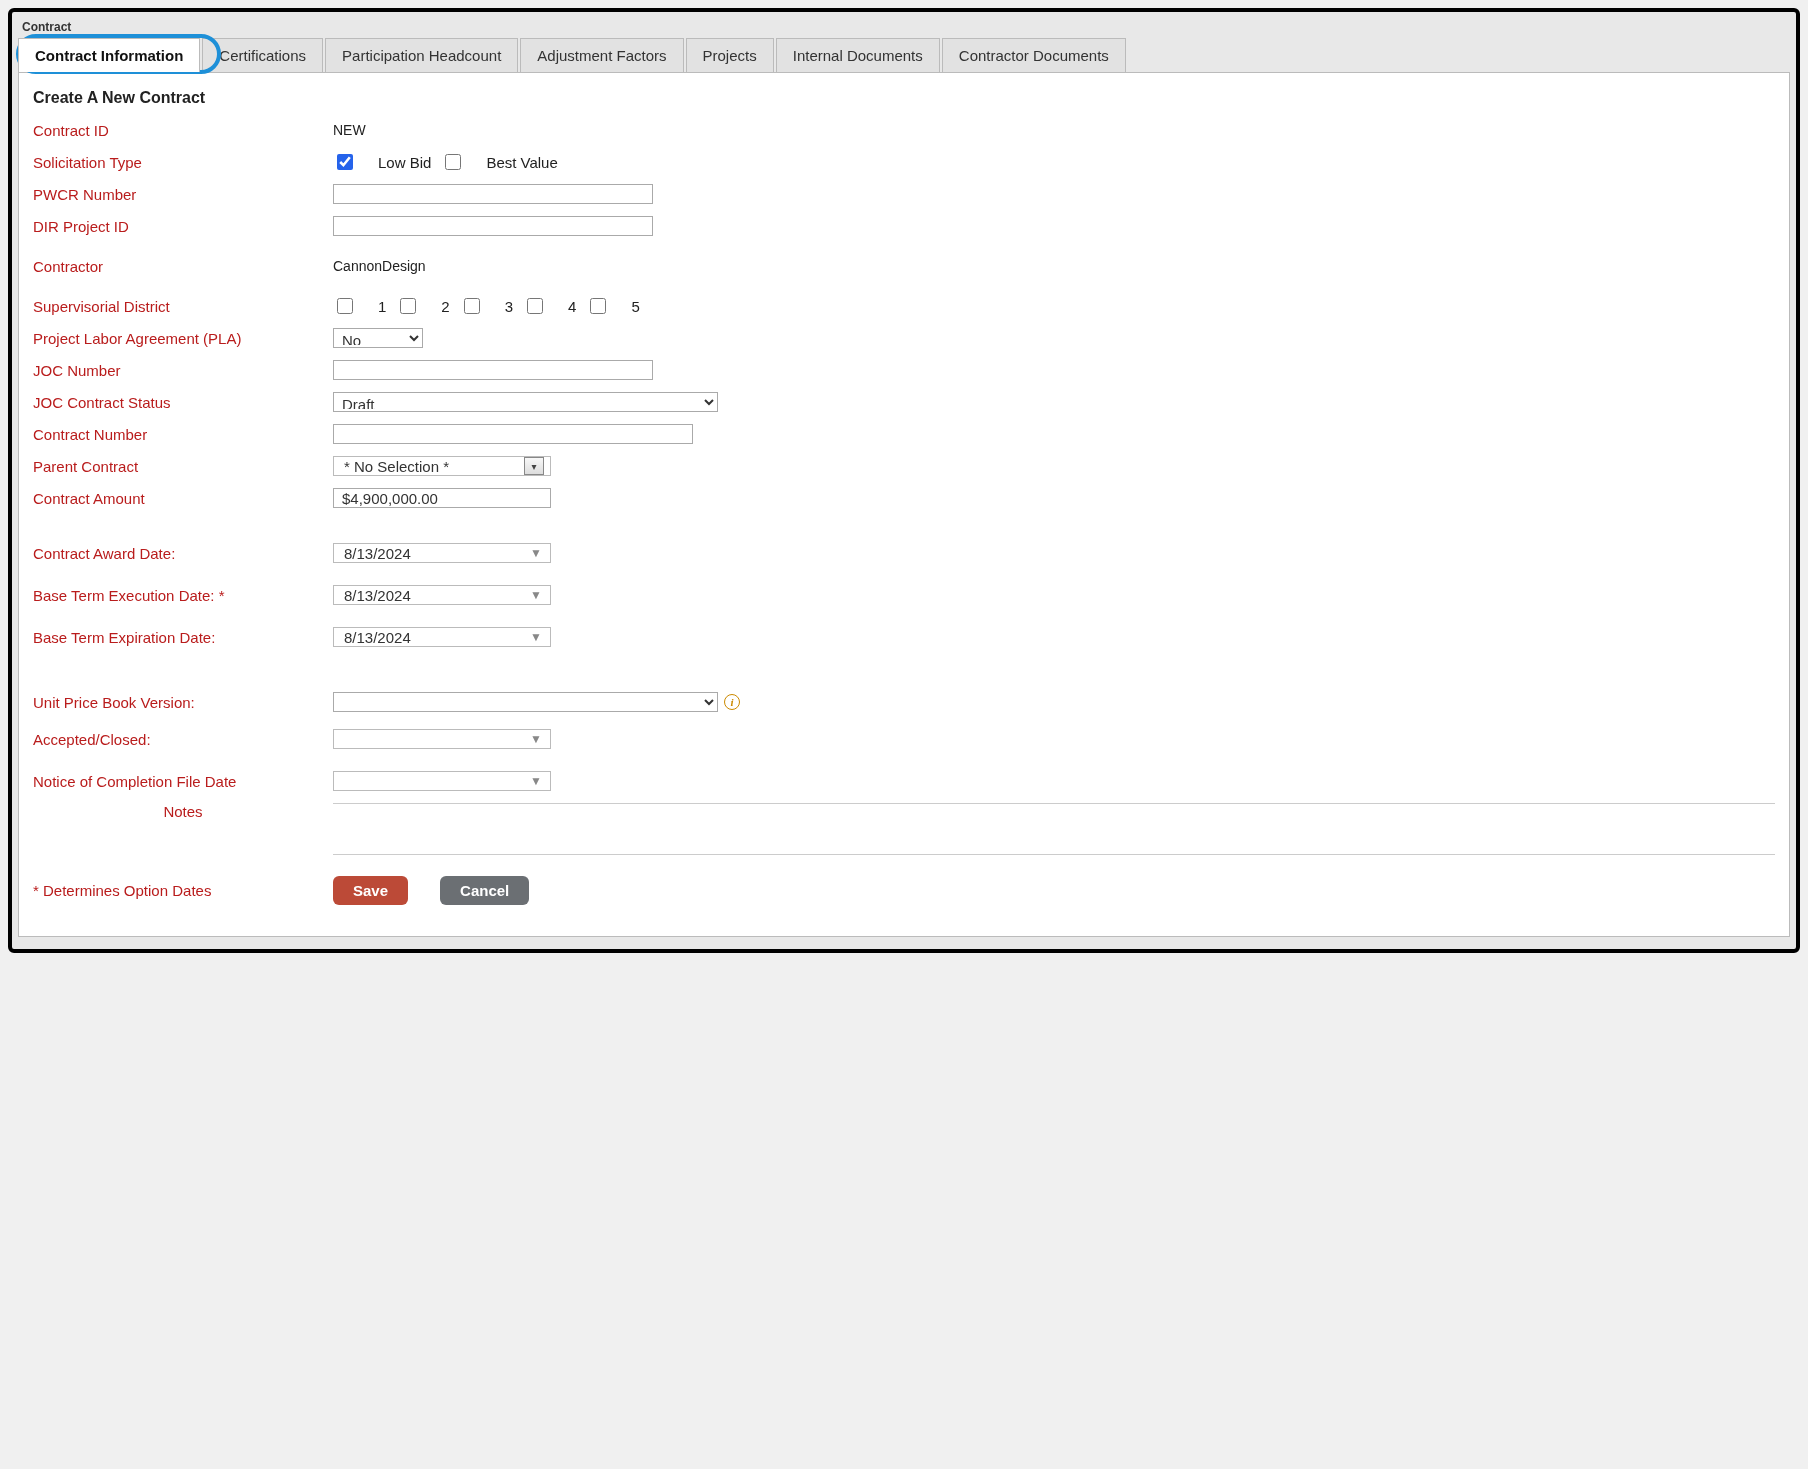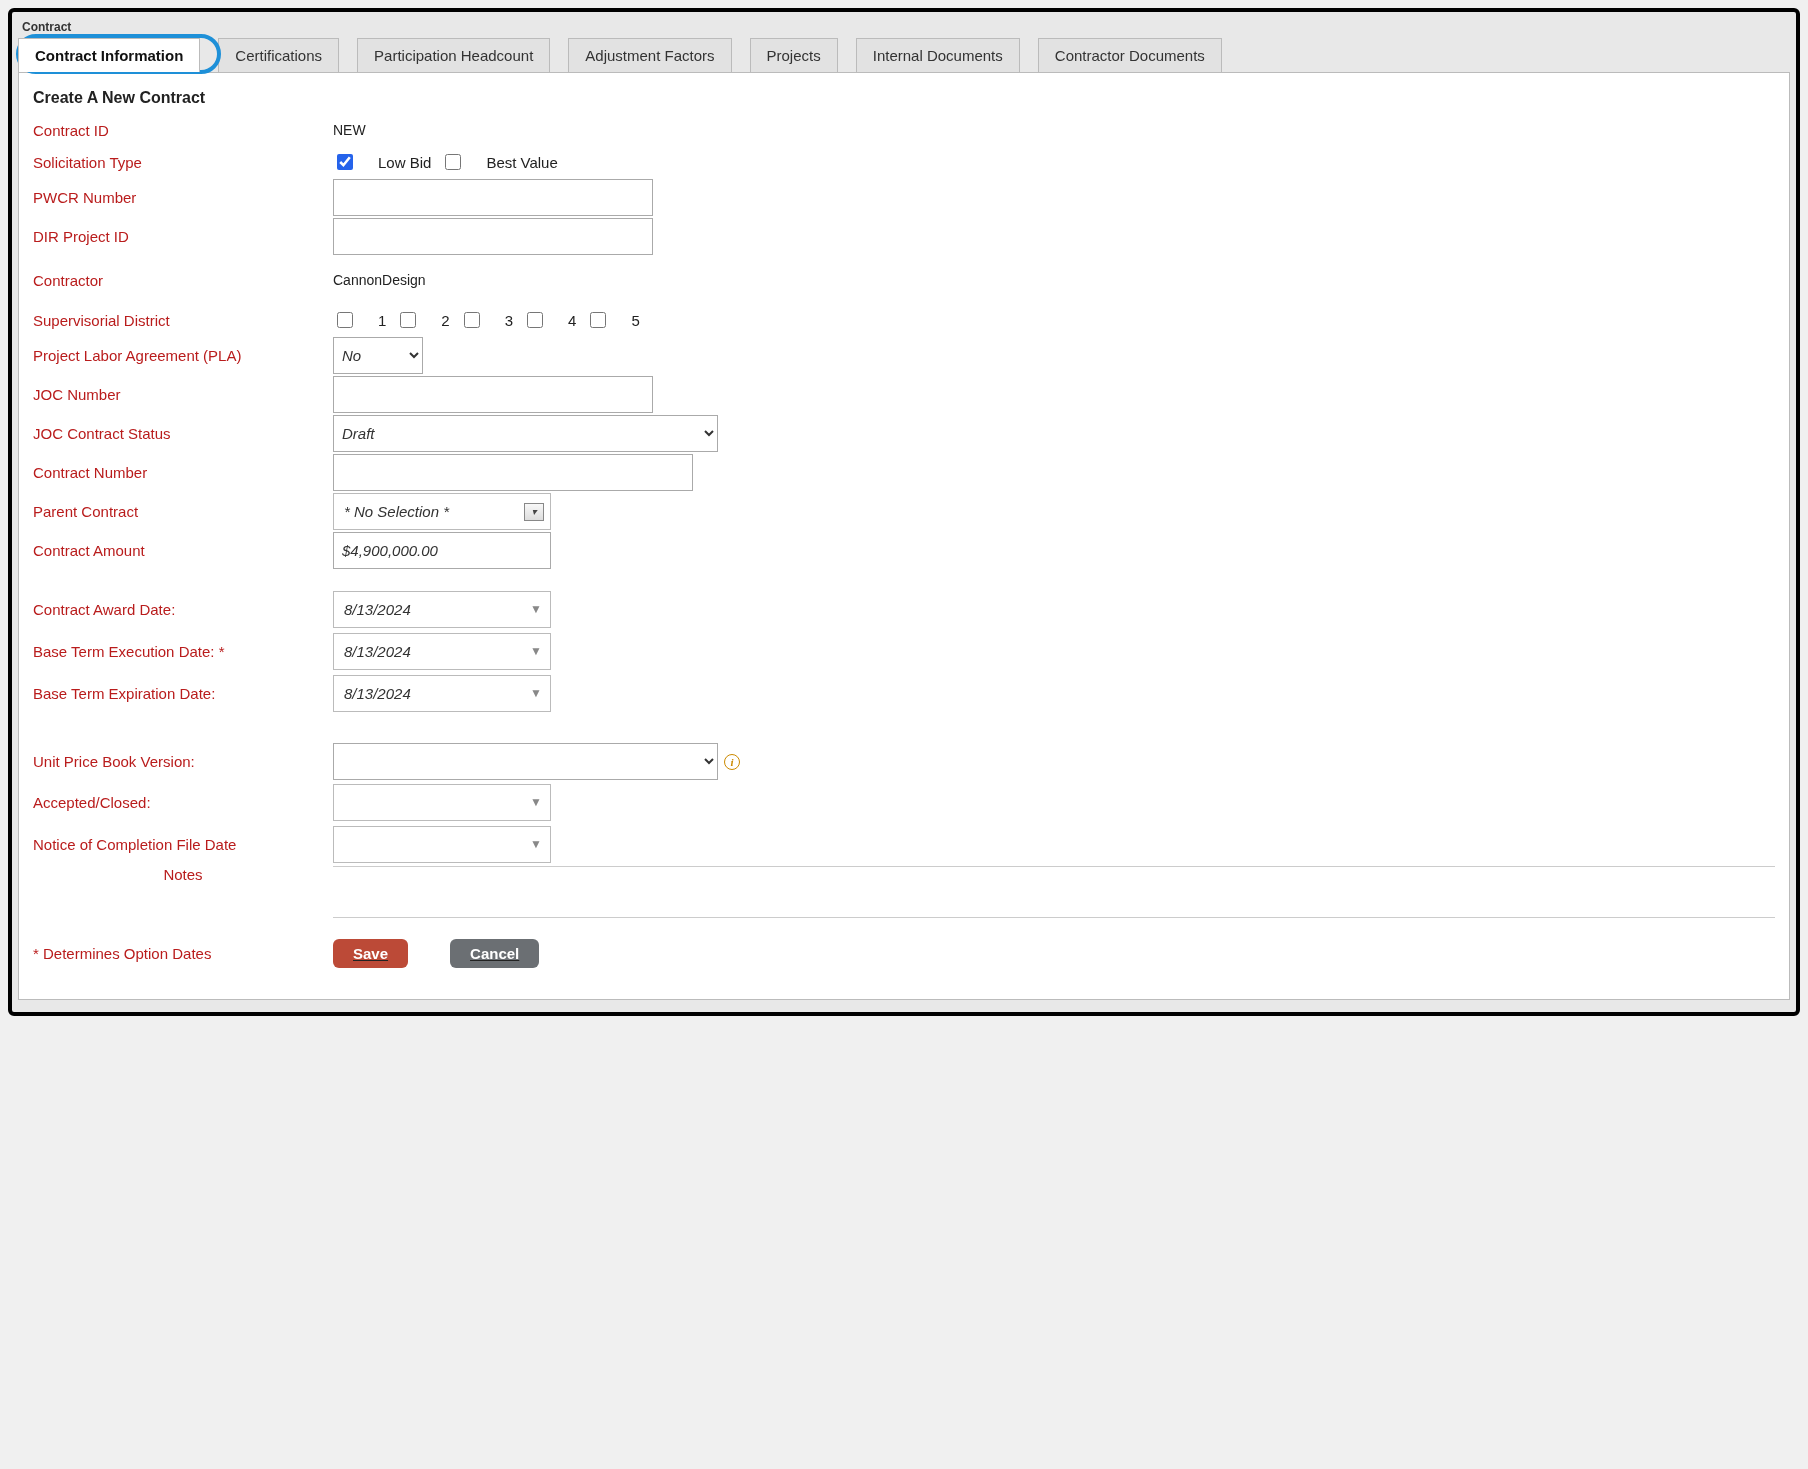--- a/index.html
+++ b/index.html
@@ -20,21 +20,20 @@
   .panel-title {
     font-size: 12px;
     font-weight: bold;
     color: #333;
     padding: 2px 4px 4px 4px;
   }
   .tabs {
     display: flex;
     border-bottom: 1px solid #bbb;
     margin-bottom: 0;
-    gap: 16px;
   }
   .tab {
     padding: 8px 16px;
     background: #e2e2e2;
     border: 1px solid #bbb;
     border-bottom: none;
     margin-right: 2px;
     font-size: 15px;
     color: #333;
     cursor: pointer;
@@ -78,26 +77,25 @@
     color: #b91c1c;
   }
   .value-col {
     flex: 1;
     display: flex;
     align-items: center;
     gap: 6px;
   }
   input[type="text"], select, .combo-box, .date-box {
     border: 1px solid #aaa;
-    height: 37px;
+    height: 20px;
     padding: 2px 8px;
     font-size: 15px;
     background: #fff;
     color: #333;
-    font-style: italic;
   }
   select { padding: 2px 4px; }
   .w-small { width: 90px; }
   .w-med { width: 320px; }
   .w-md2 { width: 360px; }
   .w-lg { width: 385px; }
   .w-amount { width: 218px; }
   .combo-box {
     width: 218px;
     display: flex;
@@ -386,20 +384,20 @@
       <div class="label-col">Notes</div>
       <div class="value-col">
         <div class="notes-box"><span></span></div>
       </div>
     </div>
 
     <div class="spacer-md"></div>
 
     <div class="form-row">
       <div class="label-col">* Determines Option Dates</div>
-      <div class="value-col" style="gap:42px;text-decoration:underline;">
+      <div class="value-col" style="gap:32px;">
         <button class="btn btn-save">Save</button>
         <button class="btn btn-cancel">Cancel</button>
       </div>
     </div>
 
   </div>
 </div>
 
 </body></html>

